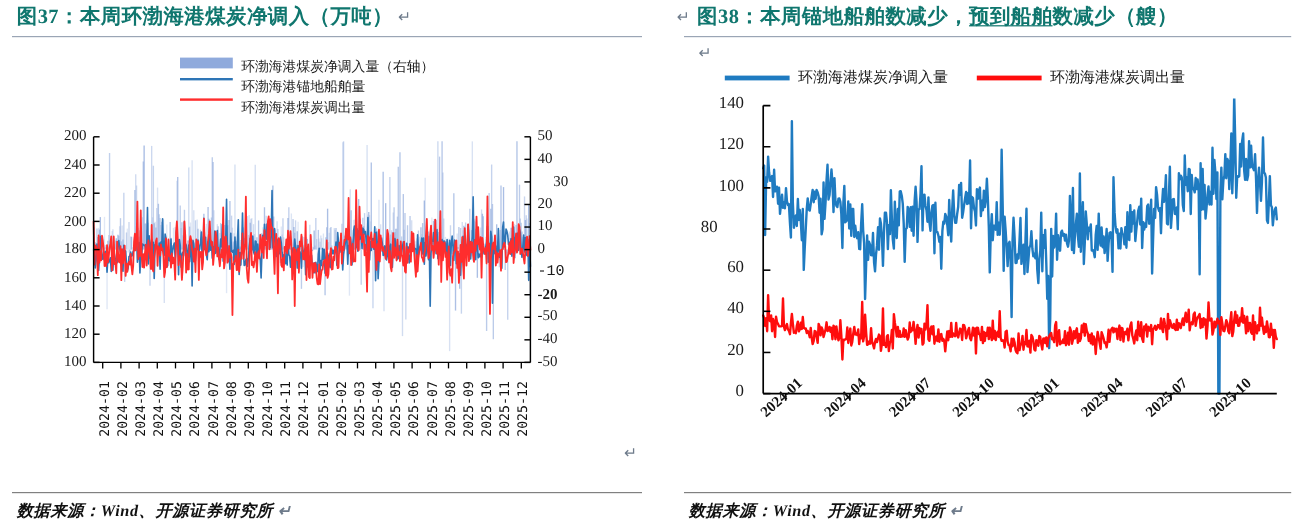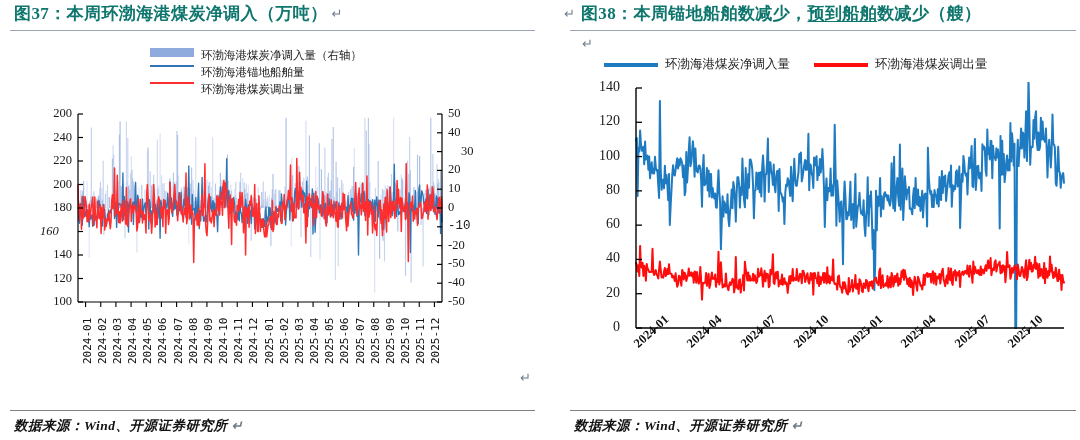--- a/index.html
+++ b/index.html
@@ -685,33 +685,33 @@
         <line x1="358.91666666666663" y1="192" x2="358.91666666666663" y2="197" stroke="#000" stroke-width="1.1"></line>
         <line x1="374.08333333333337" y1="192" x2="374.08333333333337" y2="197" stroke="#000" stroke-width="1.1"></line>
         <line x1="389.25" y1="192" x2="389.25" y2="197" stroke="#000" stroke-width="1.1"></line>
         <line x1="404.41666666666663" y1="192" x2="404.41666666666663" y2="197" stroke="#000" stroke-width="1.1"></line>
       </svg>
 
     <div id="left-yticks">
         <div class="axlabel" style="left: 40px; top: 294px; width: 32px; text-align: right;">100</div>
         <div class="axlabel" style="left: 40px; top: 270.5px; width: 32px; text-align: right;">120</div>
         <div class="axlabel" style="left: 40px; top: 247px; width: 32px; text-align: right;">140</div>
-        <div class="axlabel" style="left: 40px; top: 223.5px; width: 32px; text-align: left; font-style: italic;">160</div>
+        <div class="axlabel" style="left: 40px; top: 223.5px; width: 32px; text-align: right;">160</div>
         <div class="axlabel" style="left: 40px; top: 200px; width: 32px; text-align: right;">180</div>
         <div class="axlabel" style="left: 40px; top: 176.5px; width: 32px; text-align: right;">200</div>
         <div class="axlabel" style="left: 40px; top: 153px; width: 32px; text-align: right;">220</div>
         <div class="axlabel" style="left: 40px; top: 129.5px; width: 32px; text-align: right;">240</div>
         <div class="axlabel" style="left: 40px; top: 106px; width: 32px; text-align: right;">200</div>
       </div>
 
     <div id="left-y2ticks">
         <div class="axlabel" style="left: 448px; top: 294px;">-50</div>
         <div class="axlabel" style="left: 448px; top: 275.2px; text-align: right;">-40</div>
         <div class="axlabel" style="left: 448px; top: 256.4px;">-50</div>
-        <div class="axlabel" style="left: 448px; top: 237.6px;">-20</div>
+        <div class="axlabel" style="left: 448px; top: 237.6px; font-weight: bold;">-20</div>
         <div class="axlabel" style="left: 448px; top: 218.8px; font-family: Liberation Mono, monospace;">-10</div>
         <div class="axlabel" style="left: 448px; top: 200px;">0</div>
         <div class="axlabel" style="left: 448px; top: 181.2px;">10</div>
         <div class="axlabel" style="left: 448px; top: 162.4px;">20</div>
         <div class="axlabel" style="left: 448px; top: 143.6px; margin-left: 13px;">30</div>
         <div class="axlabel" style="left: 448px; top: 124.8px;">40</div>
         <div class="axlabel" style="left: 448px; top: 106px;">50</div>
       </div>
 
     <div id="left-xticks">
@@ -787,21 +787,21 @@
         <line x1="296.22499999999997" y1="246" x2="296.22499999999997" y2="252" stroke="#000" stroke-width="1.3"></line>
         <line x1="349.72499999999997" y1="246" x2="349.72499999999997" y2="252" stroke="#000" stroke-width="1.3"></line>
         <line x1="403.22499999999997" y1="246" x2="403.22499999999997" y2="252" stroke="#000" stroke-width="1.3"></line>
       </svg>
 
     <div id="right-yticks">
         <div class="axlabel" style="left: 28px; top: 319px; width: 36px; text-align: right; font-size: 14px;">0</div>
         <div class="axlabel" style="left: 28px; top: 284.714px; width: 36px; text-align: right; font-size: 14px;">20</div>
         <div class="axlabel" style="left: 28px; top: 250.429px; width: 36px; text-align: right; font-size: 14px;">40</div>
         <div class="axlabel" style="left: 28px; top: 216.143px; width: 36px; text-align: right; font-size: 14px;">60</div>
-        <div class="axlabel" style="left: 28px; top: 181.857px; width: 36px; text-align: right; font-size: 14px;">80</div>
+        <div class="axlabel" style="left: 28px; top: 181.857px; width: 36px; text-align: left; font-size: 14px;">80</div>
         <div class="axlabel" style="left: 28px; top: 147.571px; width: 36px; text-align: right; font-size: 14px;">100</div>
         <div class="axlabel" style="left: 28px; top: 113.286px; width: 36px; text-align: right; font-size: 14px;">120</div>
         <div class="axlabel" style="left: 28px; top: 79px; width: 36px; text-align: right; font-size: 14px;">140</div>
       </div>
     <div id="right-xticks">
         <div class="xtick-d" style="left: 74.725px; top: 340px;">2024-01</div>
         <div class="xtick-d" style="left: 128.225px; top: 340px;">2024-04</div>
         <div class="xtick-d" style="left: 181.725px; top: 340px;">2024-07</div>
         <div class="xtick-d" style="left: 235.225px; top: 340px;">2024-10</div>
         <div class="xtick-d" style="left: 288.725px; top: 340px;">2025-01</div>

